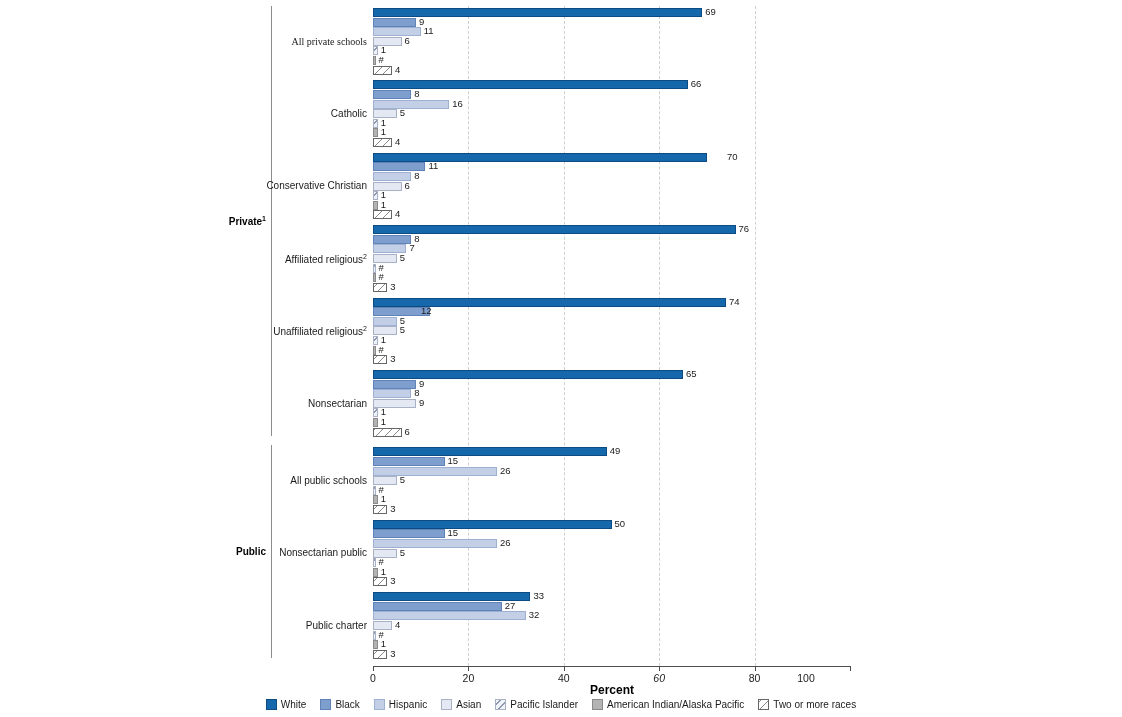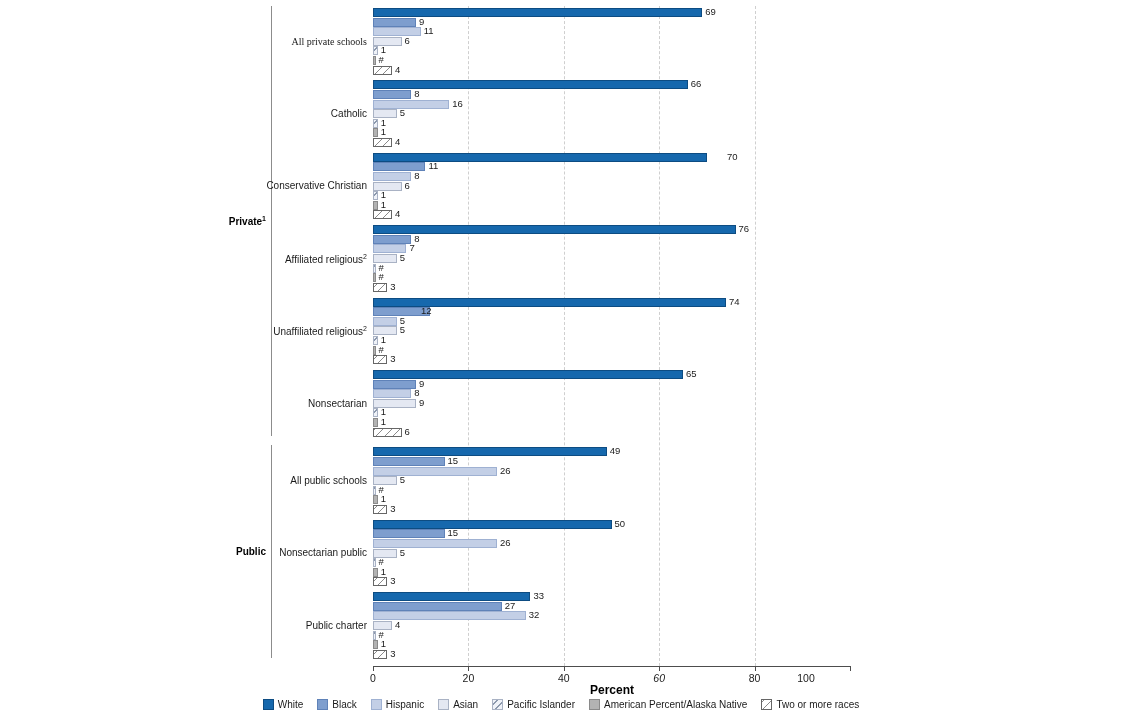--- a/index.html
+++ b/index.html
@@ -554,21 +554,21 @@
       <div class="legend-item">
         <span class="legend-swatch bar c3" style="position: relative; height: 11px;"></span>
         <span>Asian</span>
       </div>
       <div class="legend-item">
         <span class="legend-swatch bar c4" style="position: relative; height: 11px;"></span>
         <span>Pacific Islander</span>
       </div>
       <div class="legend-item">
         <span class="legend-swatch bar c5" style="position: relative; height: 11px;"></span>
-        <span>American Percent/Alaska Native</span>
+        <span>American Indian/Alaska Pacific</span>
       </div>
       <div class="legend-item">
         <span class="legend-swatch bar c6" style="position: relative; height: 11px;"></span>
         <span>Two or more races</span>
       </div>
     </div>
 
 </div>
 
 </body></html>

